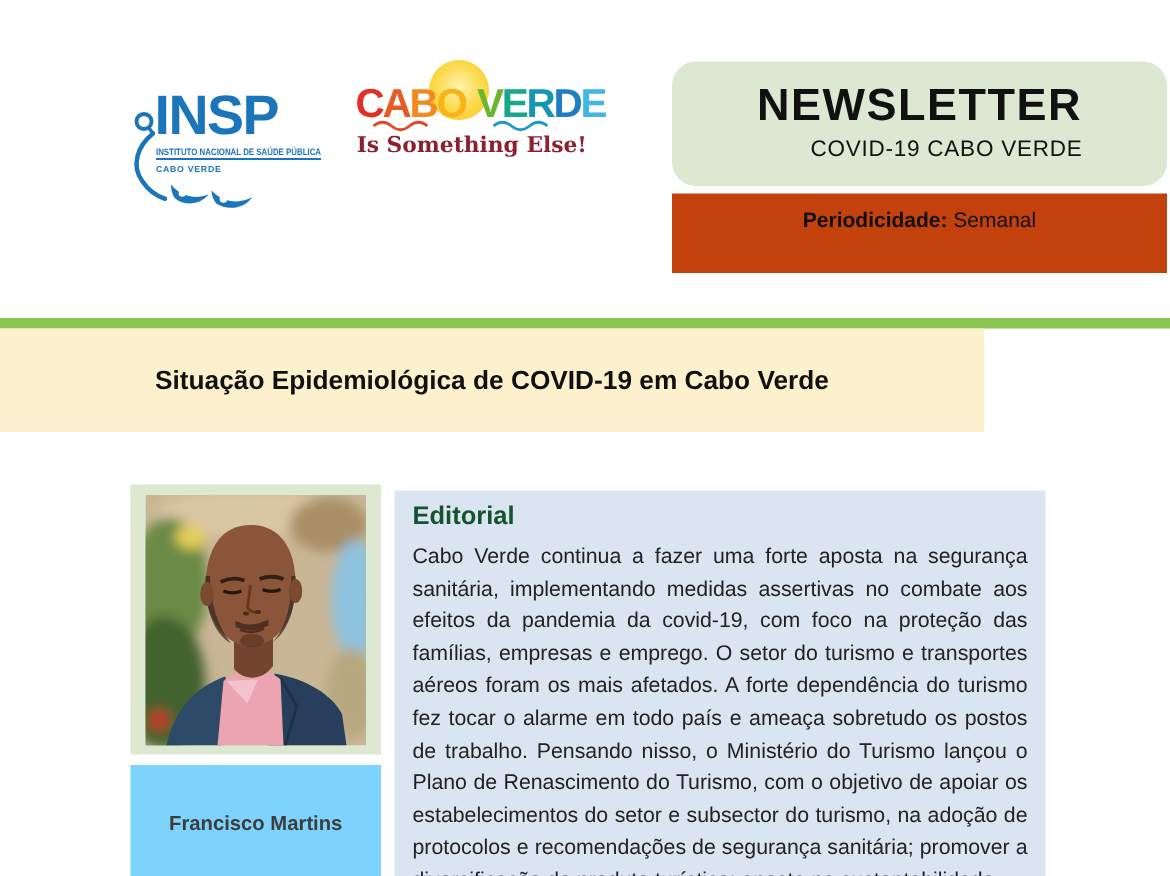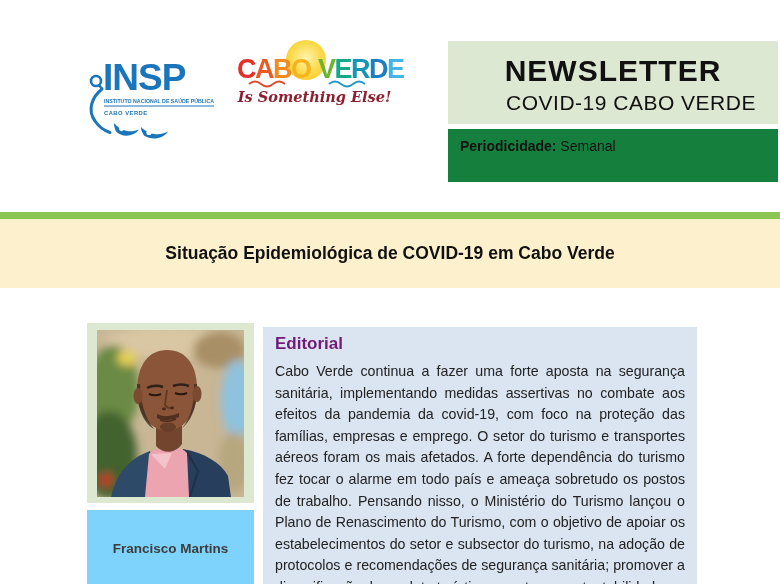--- a/index.html
+++ b/index.html
@@ -23,44 +23,44 @@
   }
   .cv-word{
     position:absolute;left:0;top:20px;width:155px;text-align:center;z-index:1;
     font-weight:bold;font-size:27px;line-height:27px;white-space:nowrap;
   }
   .cv-word span{display:inline-block;margin-right:-1.5px;}
   .cv-word span.sp{width:9px;}
   .cv-waves{position:absolute;left:0;top:42px;width:155px;height:12px;z-index:2;}
   .cv-tagline{
     position:absolute;left:0;top:52px;width:155px;text-align:center;z-index:1;
-    font-family:"DejaVu Serif",serif;font-style:italic;font-weight:bold;
+    font-family:"DejaVu Serif",serif;font-weight:bold;
     font-size:14.5px;color:#8c2030;
   }
 
   
   .nl-box{
     left:448px;top:41px;width:330px;height:83px;background:#dce8d2;
-    text-align:center;color:#111;
+    text-align:center;color:#111;border-radius:16px;
   }
   .nl-title{font-size:30px;font-weight:bold;letter-spacing:1px;margin-top:13px;}
-  .nl-sub{font-size:21px;letter-spacing:0.5px;margin-top:3px;padding-left:36px;}
+  .nl-sub{font-size:15px;letter-spacing:0.5px;margin-top:3px;padding-left:36px;}
 
   
   .meta-box{
-    left:448px;top:129px;width:330px;height:53px;background:#15803d;
-    box-sizing:border-box;padding:6px 12px;font-size:14px;color:#111;
+    left:448px;top:129px;width:330px;height:53px;background:#c2410c;
+    box-sizing:border-box;padding:6px 12px;font-size:14px;color:#111;text-align:center;
   }
   .meta-box .row{line-height:23px;white-space:nowrap;}
   .meta-box b{font-weight:bold;}
 
   
   .green-bar{left:0;top:212px;width:780px;height:7px;background:#8cc652;}
   .title-box{
-    left:0;top:219px;width:780px;height:69px;background:#fcf0cd;
+    left:0;top:219px;width:656px;height:69px;background:#fcf0cd;
     display:flex;align-items:center;justify-content:center;
   }
   .title-box h1{
     margin:0;font-size:17.5px;font-weight:bold;color:#111;
     font-family:"Liberation Sans",sans-serif;
   }
 
   
   .photo-frame{
     left:87px;top:323px;width:167px;height:180px;background:#dce9d0;
@@ -72,21 +72,21 @@
     display:flex;align-items:center;justify-content:center;
   }
   .caption-box span{font-size:13.5px;font-weight:bold;color:#3d3d3d;}
 
   
   .editorial{
     left:263px;top:327px;width:434px;height:257px;background:#dbe5f1;
     box-sizing:border-box;padding:7px 12px 0 12px;overflow:hidden;
   }
   .editorial h2{
-    margin:0 0 7px 0;font-size:17px;font-weight:bold;color:#701a75;
+    margin:0 0 7px 0;font-size:17px;font-weight:bold;color:#14532d;
   }
   .editorial p{
     margin:0;font-size:14.2px;line-height:21.6px;color:#222;
     text-align:justify;
   }
 </style>
 </head>
 <body>
 
 <div class="abs insp-logo">

